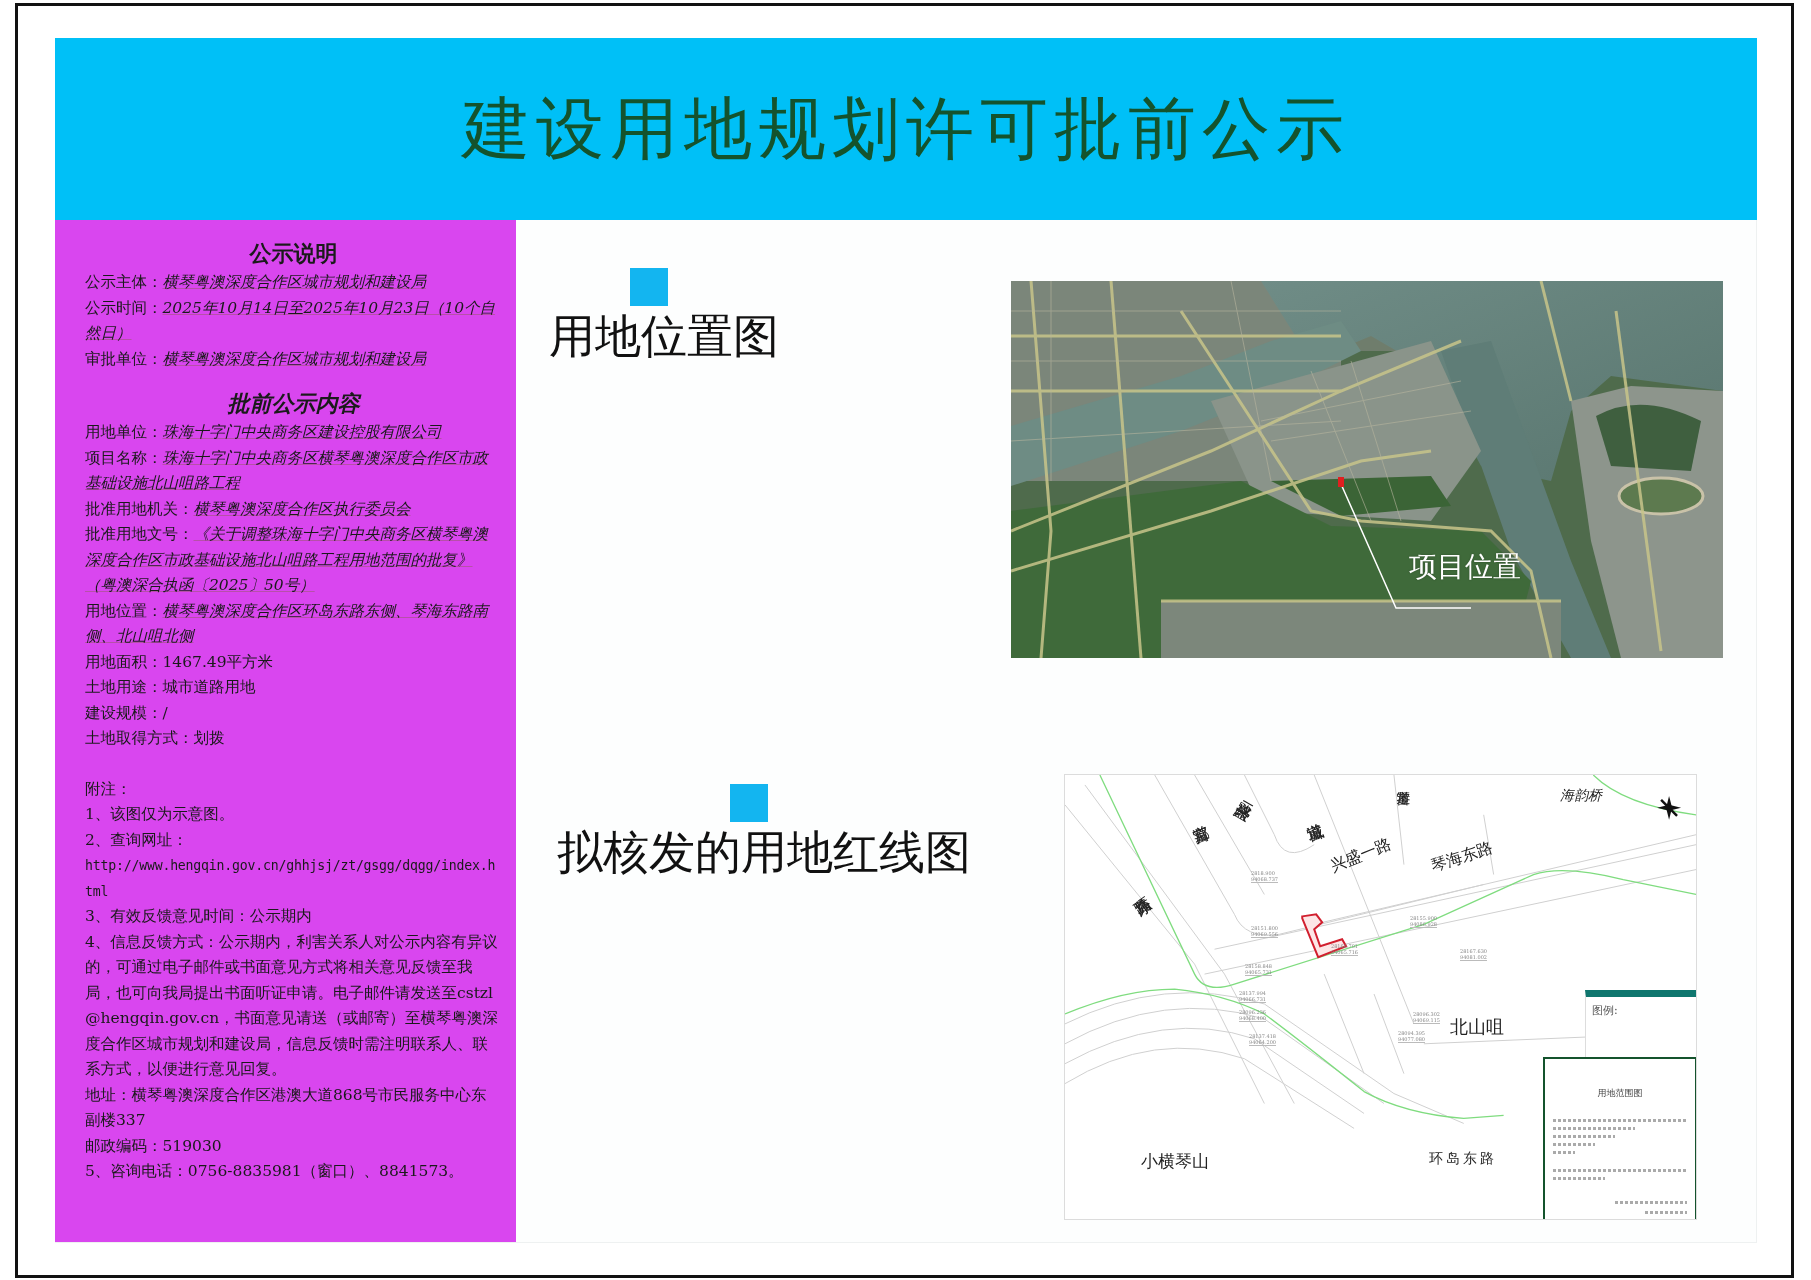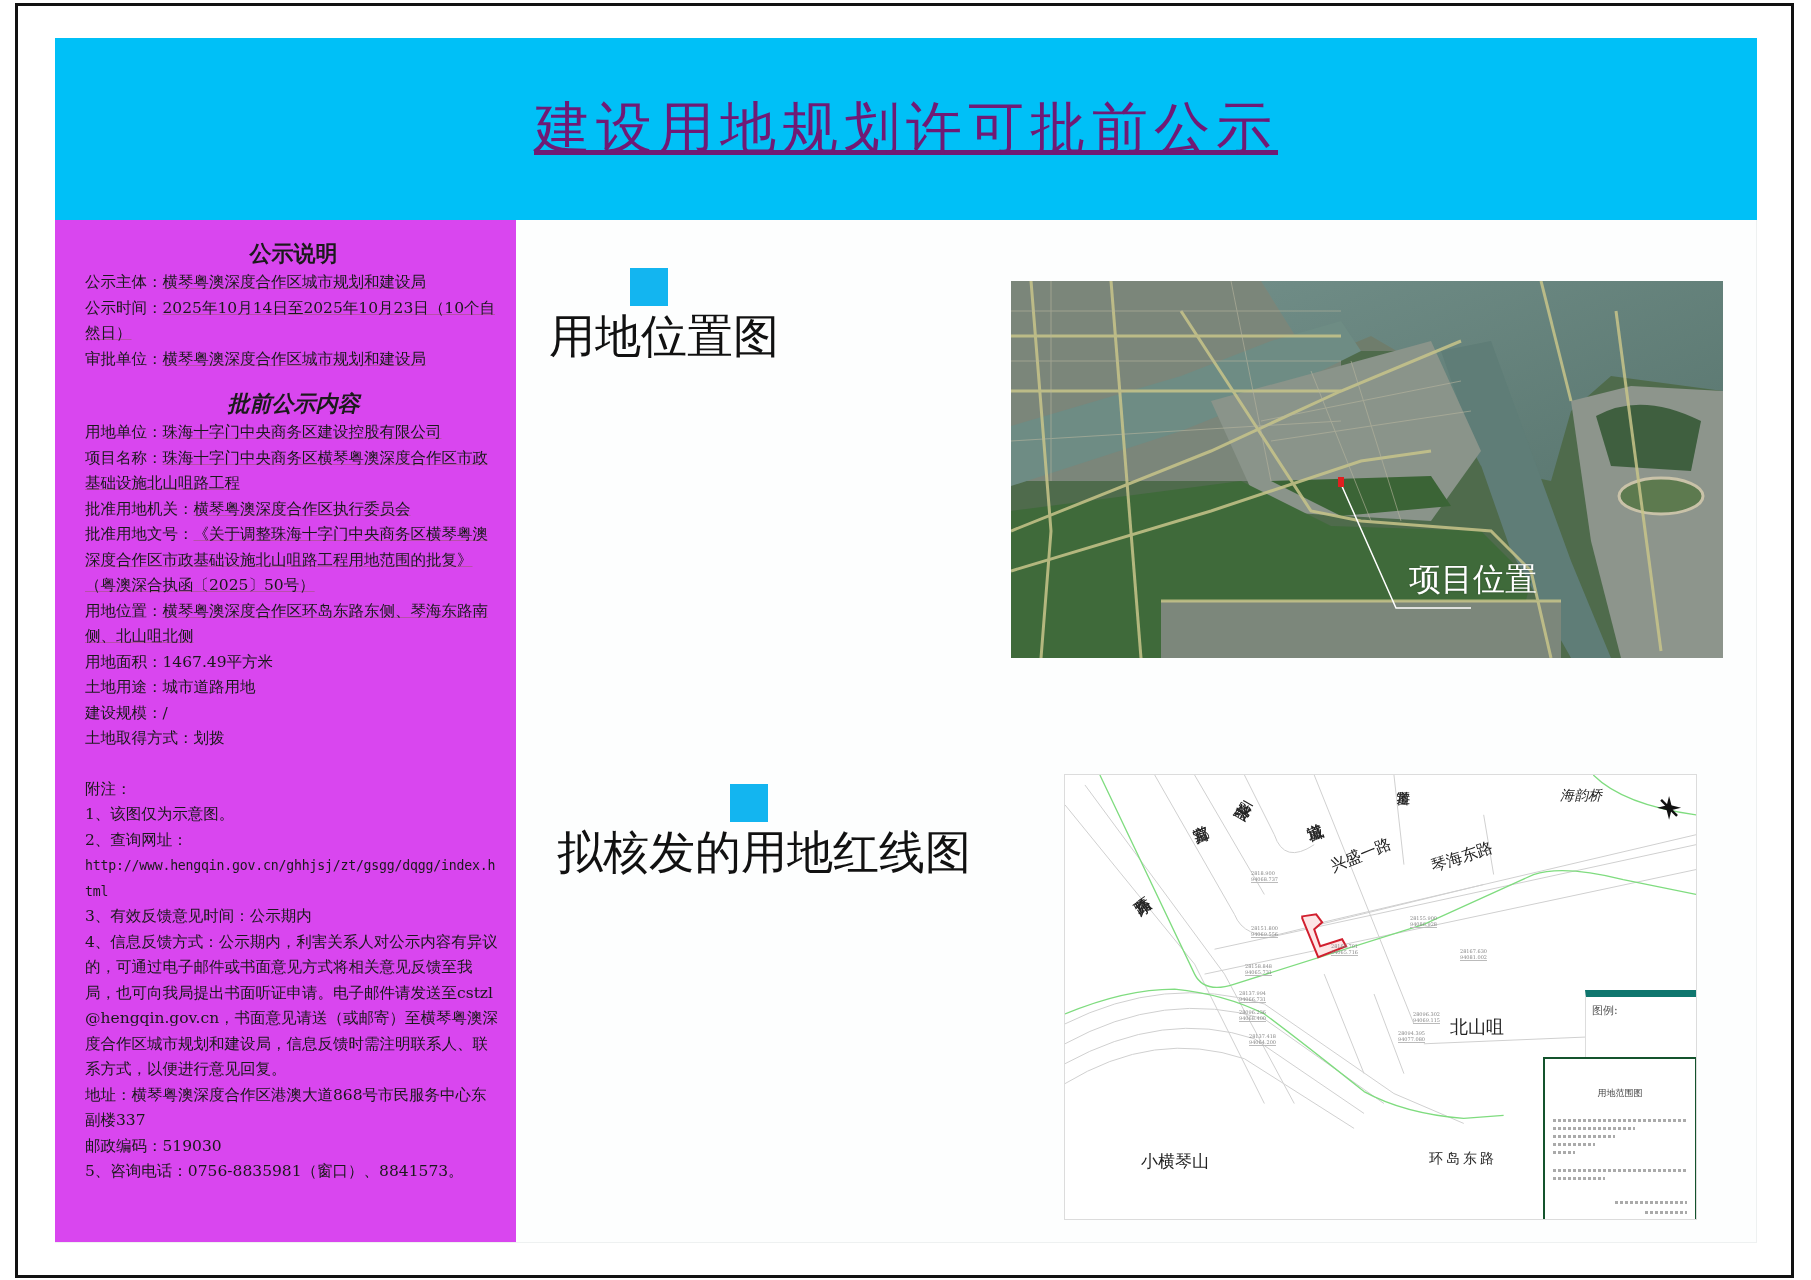--- a/index.html
+++ b/index.html
@@ -3,39 +3,39 @@
 <meta charset="utf-8">
 <style>
   * { box-sizing: border-box; margin: 0; padding: 0; }
   html, body { width: 1811px; height: 1280px; background: #ffffff; overflow: hidden; }
   body { position: relative; font-family: "DejaVu Serif", "Liberation Serif", serif; color: #1a1a1a; }
 
   .frame { position: absolute; left: 15px; top: 3px; width: 1779px; height: 1275px; border: 3px solid #111; background: #fff; }
   .board { position: absolute; left: 55px; top: 38px; width: 1702px; height: 1205px; background: #fdfefe; border-right: 1px solid #eef1f1; border-bottom: 1px solid #eef1f1; }
 
   .header { position: absolute; left: 55px; top: 38px; width: 1702px; height: 182px; background: #00c0f7; display: flex; align-items: center; justify-content: center; }
-  .header h1 { font-family: "DejaVu Serif", "Liberation Serif", serif; font-weight: normal; font-size: 56px; letter-spacing: 6px; color: #701a75; text-decoration: underline; }
+  .header h1 { font-family: "DejaVu Serif", "Liberation Serif", serif; font-weight: normal; font-size: 68px; letter-spacing: 6px; color: #14532d; }
 
   .info { position: absolute; left: 55px; top: 220px; width: 461px; height: 1022px; background: #d946ef; padding: 16px 14px 0 30px; font-size: 15.5px; line-height: 25.5px; }
   .info h2 { text-align: center; font-size: 22px; font-weight: bold; line-height: 32px; margin: 2px 0 0 0; font-family: "DejaVu Sans", "Liberation Sans", sans-serif; }
   .info h2.second { margin-top: 16px; font-style: italic; }
   .info .row { white-space: normal; word-break: break-all; }
-  .info .row .val { text-decoration: underline; text-decoration-color: rgba(120,100,40,0.35); }
+  .info .row .val { text-decoration: underline; text-decoration-color: rgba(120,100,40,0.35); font-style: italic; }
   .info .gap { height: 25px; }
   .info .mono { font-family: "DejaVu Sans Mono", "Liberation Mono", monospace; font-size: 13.2px; letter-spacing: -0.2px; }
 
   .sec-title { position: absolute; display: flex; align-items: center; flex-direction: column; }
   .sec-title .sq { width: 38px; height: 38px; background: #13b5f0; margin-right: 30px; }
   .sec-title .txt { font-size: 46px; font-family: "DejaVu Serif", "Liberation Serif", serif; color: #111; }
 
   .sat { position: absolute; left: 1011px; top: 281px; width: 712px; height: 377px; overflow: hidden; background: #3a5a3a; }
   .redline { position: absolute; left: 1064px; top: 774px; width: 633px; height: 446px; background: #fff; border: 1px solid #dcdcdc; overflow: hidden; }
 
   .svg-fill { position: absolute; left: 0; top: 0; width: 100%; height: 100%; }
-  .sat-label { position: absolute; left: 398px; top: 277px; font-size: 32px; color: #fff; font-family: "DejaVu Serif", "Liberation Serif", serif; text-shadow: 0 0 2px rgba(0,0,0,0.3); }
+  .sat-label { position: absolute; left: 398px; top: 267px; font-size: 28px; color: #fff; font-family: "DejaVu Serif", "Liberation Serif", serif; text-shadow: 0 0 2px rgba(0,0,0,0.3); }
   .map-label { position: absolute; color: #222; font-family: "DejaVu Serif", "Liberation Serif", serif; }
   .legend-box { position: absolute; left: 520px; top: 215px; width: 112px; height: 112px; border-left: 1px solid #ddd; border-top: 7px solid #0f766e; background: #fff; }
   .legend-box .t { position: absolute; left: 6px; top: 6px; font-size: 11px; color: #555; }
   .scope-box { position: absolute; left: 478px; top: 282px; width: 154px; height: 164px; border: 2px solid #14532d; background: #fff; }
   .scope-box .t { position: absolute; left: 0; right: 0; top: 28px; text-align: center; font-size: 9px; color: #444; }
   .scope-box .line { position: absolute; left: 8px; right: 8px; height: 3px; background: repeating-linear-gradient(90deg,#aaa 0 3px, transparent 3px 5px); }
   .coord { position: absolute; font-size: 5px; color: #888; line-height: 6px; border-bottom: 1px solid #bbb; }
 </style>
 </head>
 <body>

